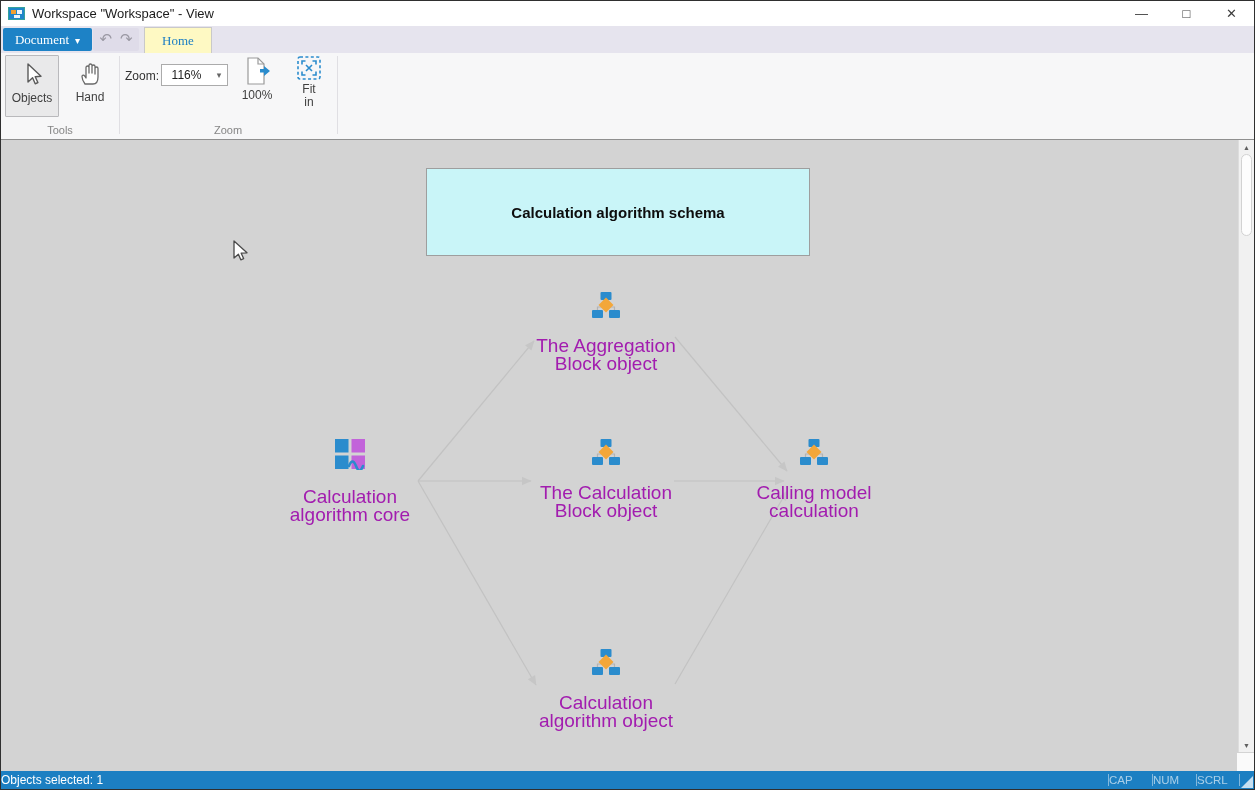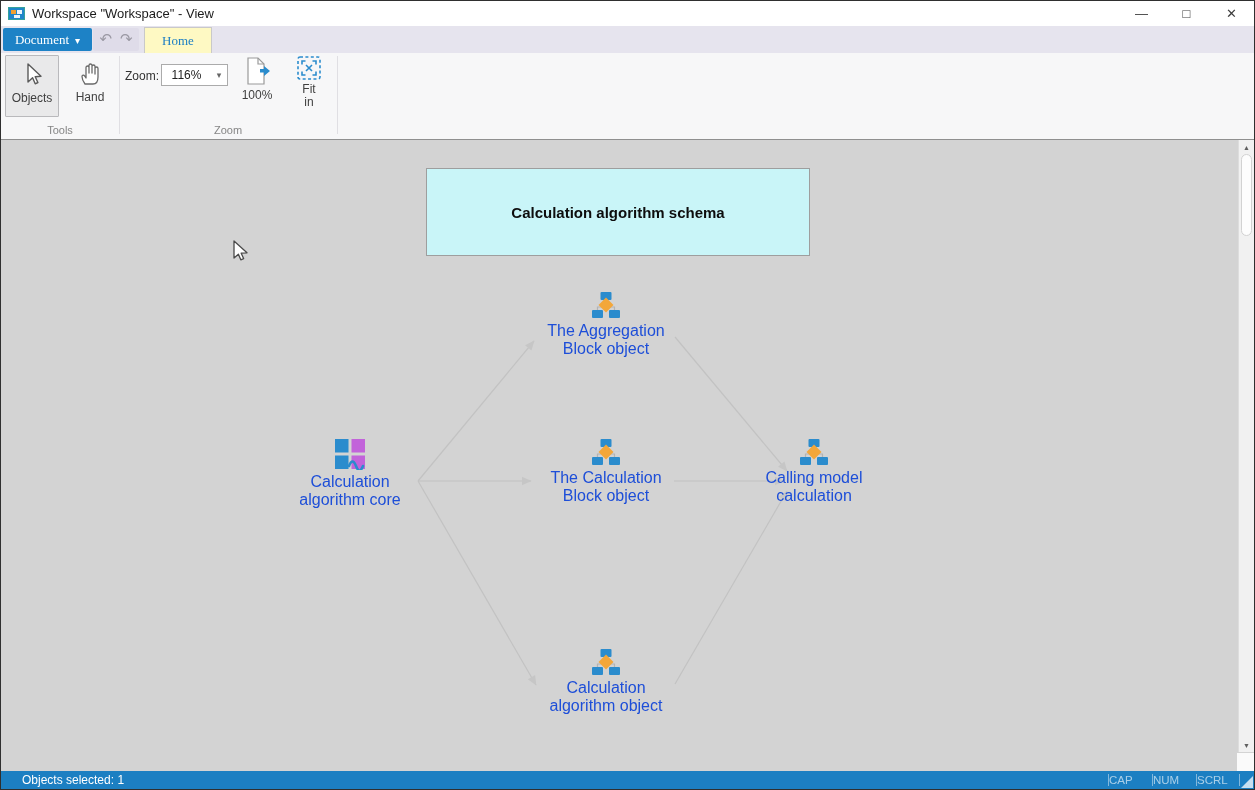--- a/index.html
+++ b/index.html
@@ -43,41 +43,41 @@
   .icon-btn { position:absolute; top:2px; width:44px; display:flex; flex-direction:column; align-items:center;
               gap:2px; font-size:12px; color:#3f3f3f; text-align:center; line-height:13px; }
   
   .canvas-row { position:relative; height:740px; background:#d3d3d3; }
   .canvas { position:absolute; left:0; top:0; width:1238px; height:612px; overflow:hidden; }
   .edges-svg { position:absolute; left:0; top:0; pointer-events:none; }
   .diagram-title { position:absolute; left:425px; top:28px; width:384px; height:88px; background:#c9f5f8;
                    border:1px solid #9e9e9e; display:flex; align-items:center; justify-content:center; }
   .diagram-title span { font-size:15px; font-weight:bold; color:#0d0d0d; }
   .node { position:absolute; width:160px; margin-left:-80px; text-align:center; }
-  .node .nlabel { font-size:16px; color:#1d4ed8; line-height:17.5px; margin-top:3px; }
+  .node .nlabel { font-size:19px; color:#a21caf; line-height:17.5px; margin-top:18px; }
   .node svg { display:block; margin:0 auto; }
   .mouse-cursor { position:absolute; left:228px; top:99px; }
   
   .vscroll { position:absolute; right:0; top:0; width:16px; height:612px; background:#f1f1f1; border-left:1px solid #ddd; }
   .v-arrow { height:14px; display:flex; align-items:center; justify-content:center; font-size:7px; color:#5f5f5f; }
   .v-arrow.down { position:absolute; bottom:0; left:0; right:0; }
   .v-thumb { position:absolute; left:2px; top:14px; width:11px; height:82px; background:#fdfdfd;
              border:1px solid #d2d2d2; border-radius:6px; }
   .hscroll { position:relative; height:18px; background:#fafafa; border-top:1px solid #c4c4c4; width:1238px; }
   .h-arrow { position:absolute; top:0; width:14px; height:17px; display:flex; align-items:center; justify-content:center;
              font-size:7px; color:#5f5f5f; background:#f1f1f1; }
   .h-arrow.left { left:0; }
   .h-arrow.right { right:0; background:#fafafa; }
   .h-thumb { position:absolute; left:14px; top:2px; width:84px; height:13px; background:#ececec;
              border:1px solid #d0d0d0; border-radius:7px; }
   .scroll-corner { position:absolute; right:0; bottom:18px; width:17px; height:18px; background:#fafafa; }
   
   .statusbar { position:absolute; left:0; right:0; bottom:0; height:18px; background:#1c7fc2; color:#fff;
                display:flex; align-items:center; font-size:12px; }
-  .status-msg { padding-left:21px; }
+  .status-msg { padding-left:0; }
   .status-right { margin-left:auto; display:flex; align-items:center; height:100%; margin-right:14px; }
   .indicator { width:44px; color:rgba(255,255,255,.62); font-size:11.5px;
                border-left:1px solid rgba(255,255,255,.45); height:12px; line-height:12px; }
   .indicator:last-child { border-right:1px solid rgba(255,255,255,.45); }
   .resize-grip { position:absolute; right:1px; bottom:1px; width:0; height:0;
                  border-left:12px solid transparent; border-bottom:12px solid rgba(255,255,255,.75); }
 </style>
 </head>
 <body>
 

